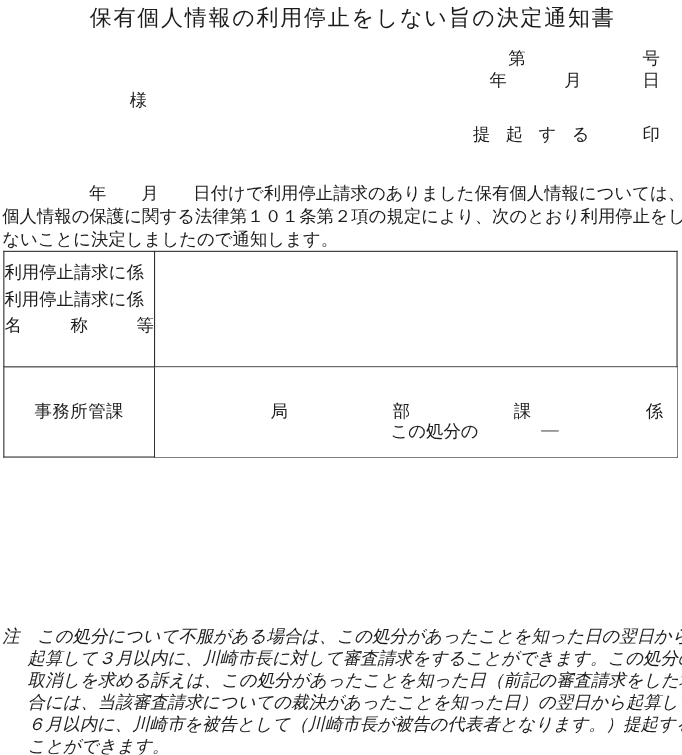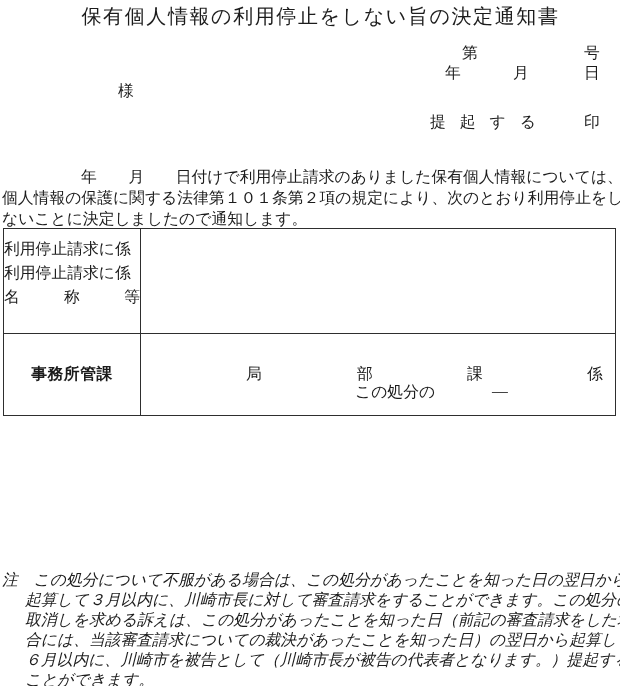--- a/index.html
+++ b/index.html
@@ -54,21 +54,21 @@
   .r2 td { height: 162px; }
   .r3 td { height: 81px; }
 
   .r1 td.label-cell { padding-top: 8px; }
   .label-line { line-height: 24px; white-space: nowrap; }
   .label-line.justify { text-align: justify; text-align-last: justify; white-space: normal; }
 
   .r2 td.label-cell { vertical-align: middle; }
   .r2 .label-line { line-height: 25px; }
 
-  .r3 td.label-cell { vertical-align: middle; text-align: center; letter-spacing: 0.5px; font-weight: bold; }
+  .r3 td.label-cell { vertical-align: middle; text-align: center; letter-spacing: 0.5px; }
 
   td.office-cell { position: relative; }
   .office-cell span { position: absolute; white-space: nowrap; }
   .f-bureau { top: 30px; left: 105px; }
   .f-dept   { top: 30px; left: 216px; }
   .f-sect   { top: 30px; left: 326px; }
   .f-unit   { top: 30px; left: 446px; }
   .f-phone  { top: 48px; left: 214px; }
   .f-dash   { top: 48px; left: 351px; }
 

